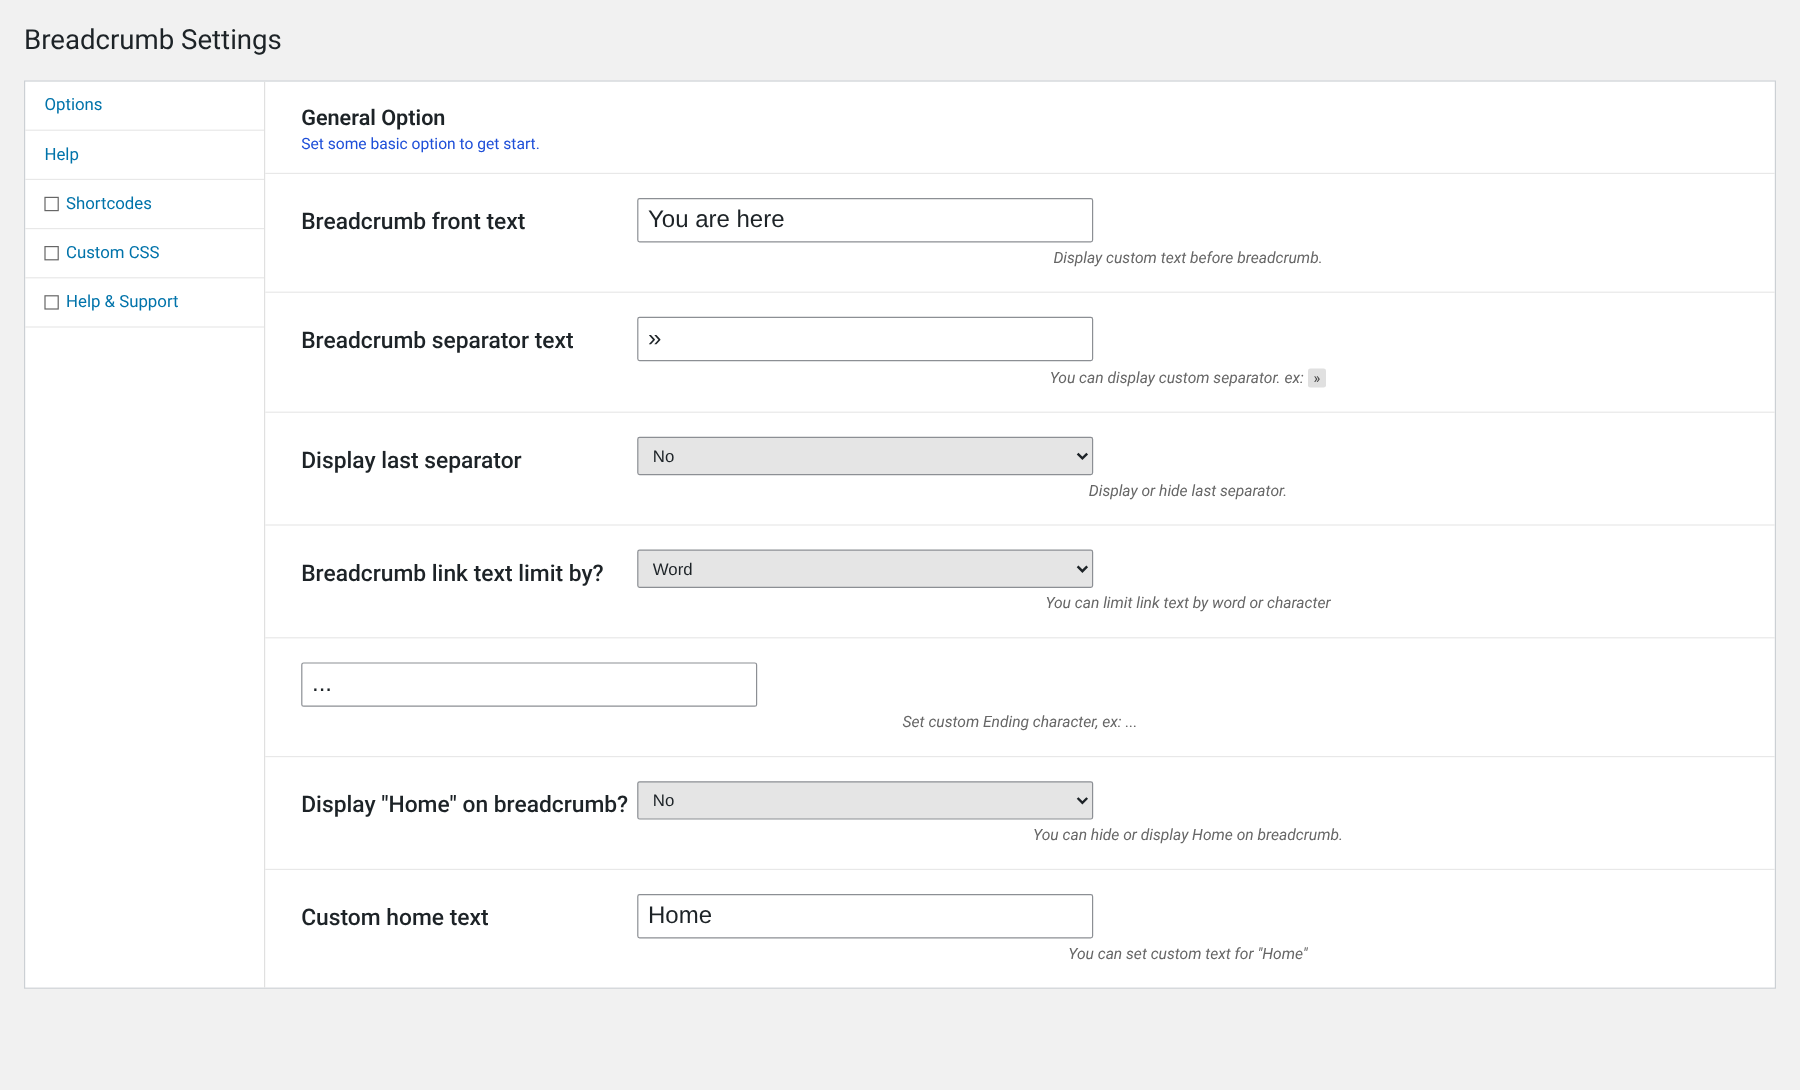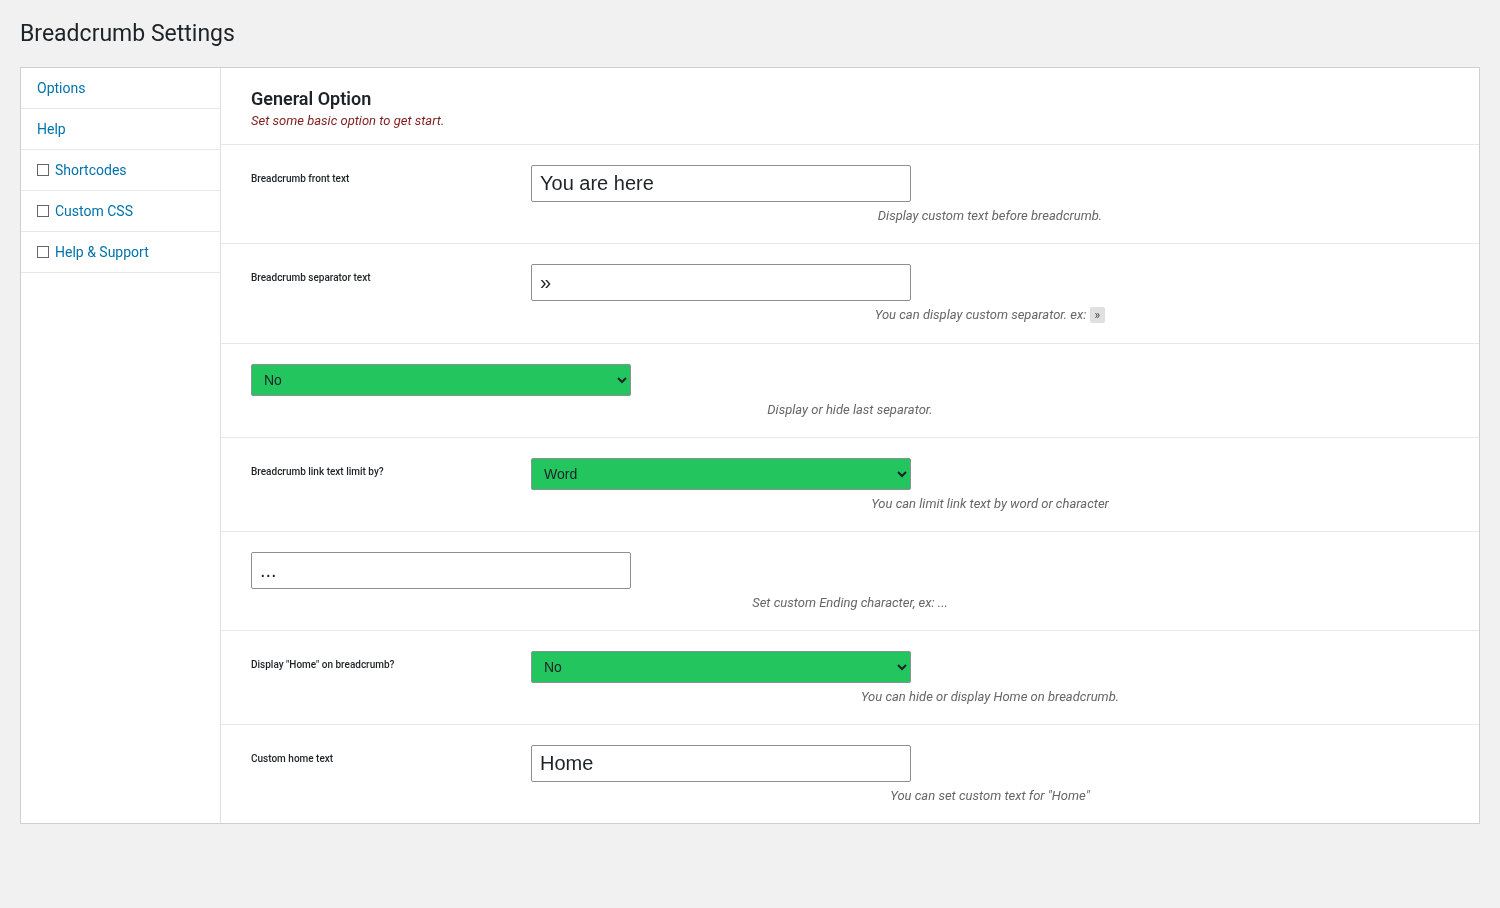--- a/index.html
+++ b/index.html
@@ -74,41 +74,40 @@
 
     .section-title {
       font-size: 18px;
       font-weight: 600;
       color: #1d2327;
       margin-bottom: 4px;
     }
 
     .section-subtitle {
       font-size: 13px;
-      color: #7f1d1d;
-      font-style: italic;
+      color: #1d4ed8;
     }
 
     
     .settings-row {
       display: flex;
       align-items: flex-start;
       padding: 20px 30px;
       border-bottom: 1px solid #e8e8e8;
       min-height: 80px;
     }
 
     .settings-row:last-child {
       border-bottom: none;
     }
 
     .setting-label {
       width: 280px;
       flex-shrink: 0;
-      font-size: 10px;
+      font-size: 19px;
       color: #1d2327;
       padding-top: 8px;
       font-weight: 500;
     }
 
     .setting-control {
       flex: 1;
     }
 
     .setting-input {
@@ -123,21 +122,21 @@
       margin-bottom: 6px;
     }
 
     .setting-select {
       width: 380px;
       padding: 6px 8px;
       border: 1px solid #8c8f94;
       border-radius: 2px;
       font-size: 14px;
       color: #1d2327;
-      background: #22c55e;
+      background: #e5e5e5;
       display: block;
       margin-bottom: 6px;
       appearance: auto;
     }
 
     .setting-hint {
       font-size: 13px;
       color: #666;
       font-style: italic;
       margin-top: 4px;
@@ -198,20 +197,21 @@
             </div>
           </div>
           <div class="settings-row">
             <div class="setting-label">Breadcrumb separator text</div>
             <div class="setting-control">
               <input type="text" class="setting-input" value="»" style="">
               <div class="setting-hint">You can display custom separator. ex: <span class="hint-badge">»</span></div>
             </div>
           </div>
           <div class="settings-row">
+            <div class="setting-label">Display last separator</div>
             <div class="setting-control">
               <select class="setting-select"><option value="No">No</option><option value="Yes">Yes</option></select>
               <div class="setting-hint">Display or hide last separator.</div>
             </div>
           </div>
           <div class="settings-row">
             <div class="setting-label">Breadcrumb link text limit by?</div>
             <div class="setting-control">
               <select class="setting-select"><option value="Word">Word</option><option value="Character">Character</option></select>
               <div class="setting-hint">You can limit link text by word or character</div>

